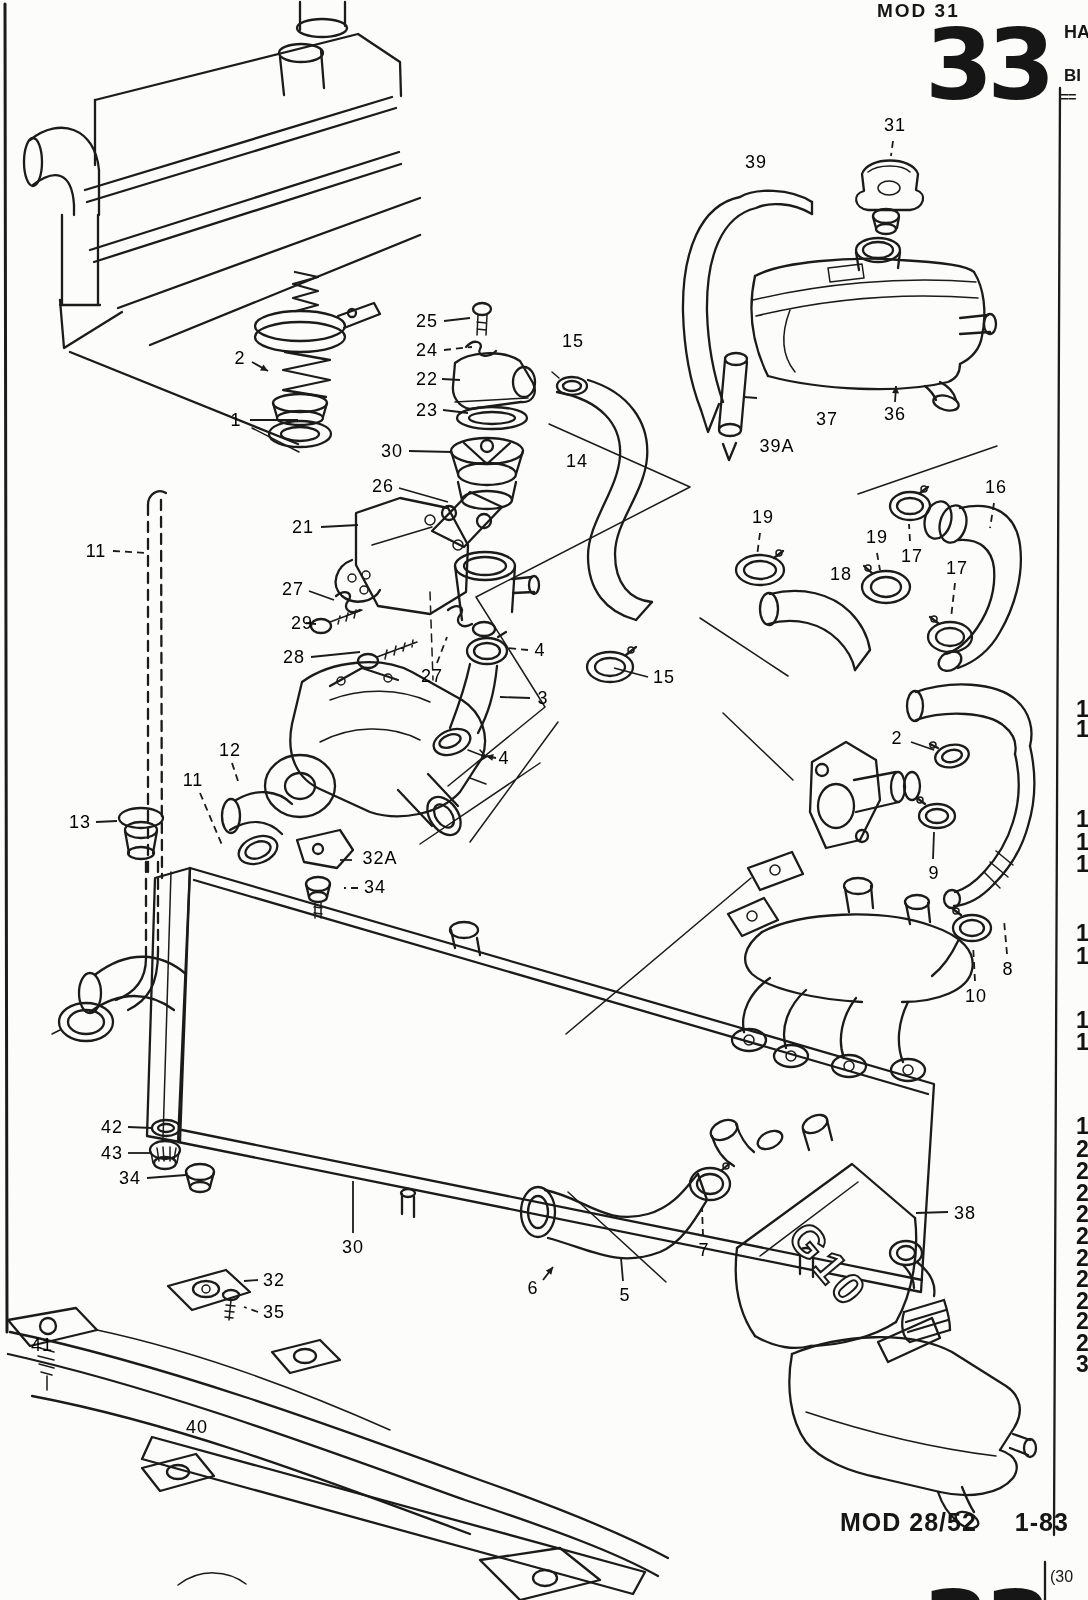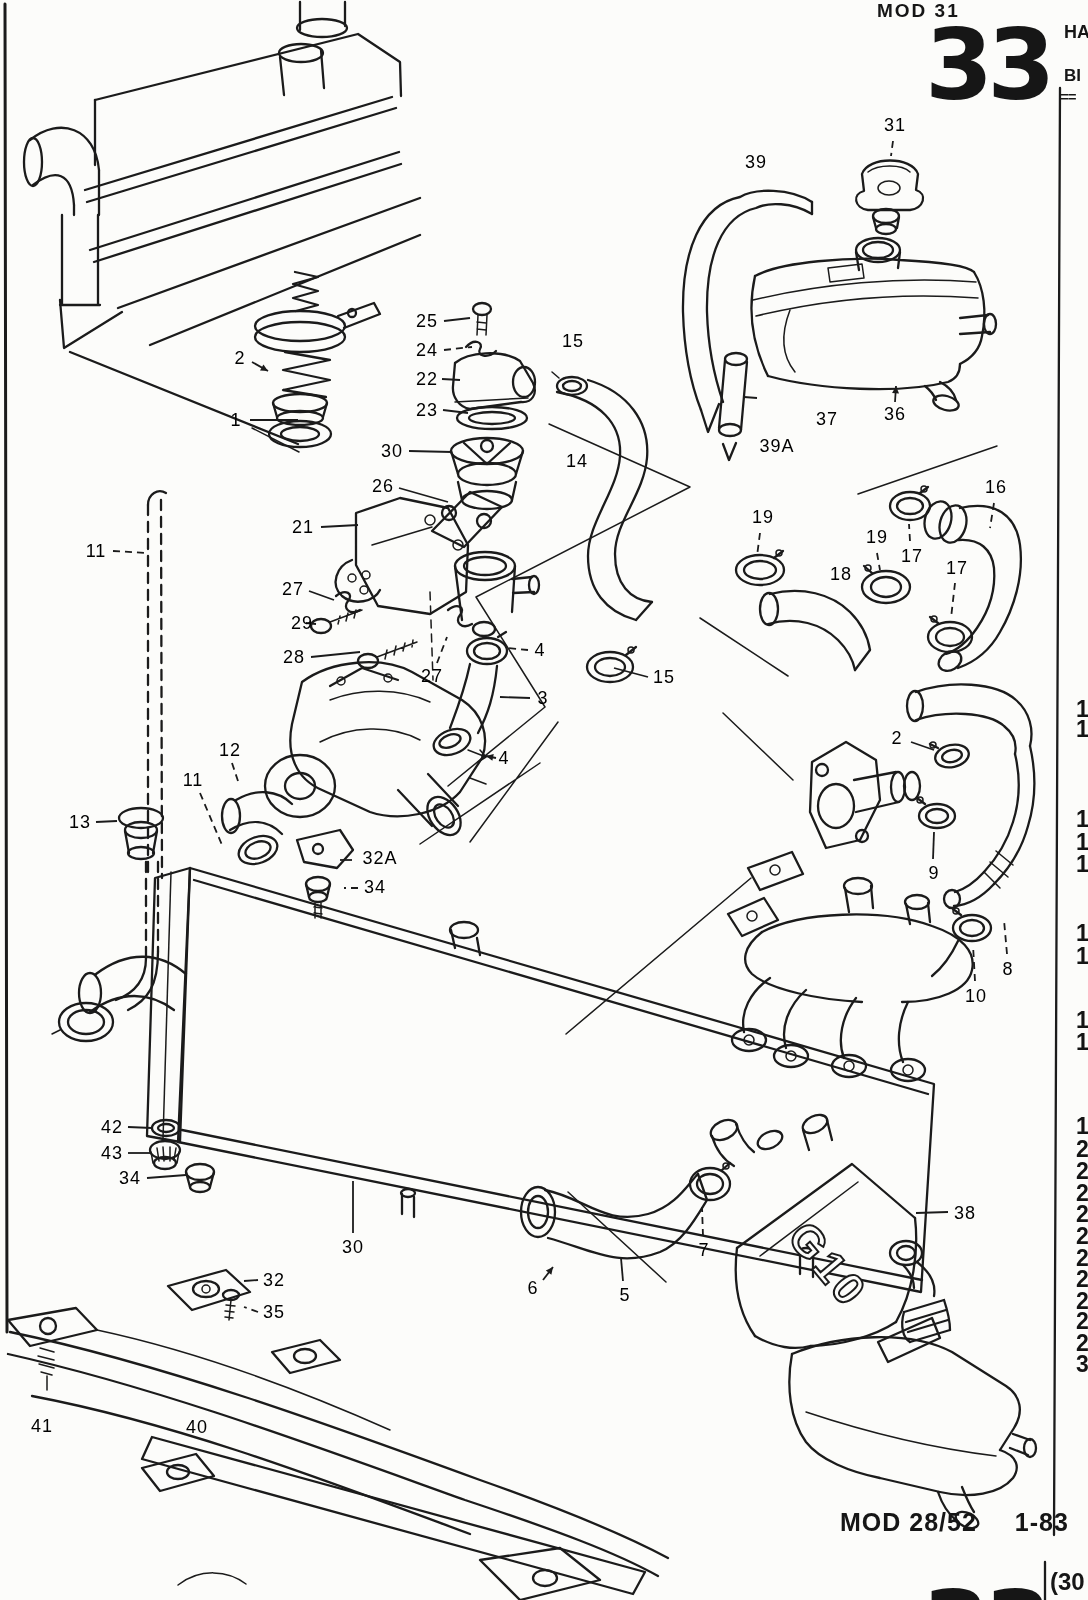--- a/index.html
+++ b/index.html
@@ -15,21 +15,21 @@
   .edge-digit{position:absolute;font-size:23px;font-weight:700;color:#141414;}
   .hdr-mod{position:absolute;left:877px;top:0px;font-size:19px;font-weight:600;letter-spacing:2px;}
   .hdr-33{position:absolute;left:925px;top:8px;font-size:98px;font-weight:900;letter-spacing:-6px;
           font-family:"DejaVu Sans",sans-serif;}
   .hdr-ha{position:absolute;left:1064px;top:22px;font-size:18px;font-weight:700;}
   .hdr-bi{position:absolute;left:1064px;top:66px;font-size:17px;font-weight:700;}
   .hdr-eq{position:absolute;left:1060px;top:88px;font-size:15px;font-weight:700;letter-spacing:-1px;}
   .ftr-mod{position:absolute;left:840px;top:1508px;font-size:25px;font-weight:700;letter-spacing:1px;}
   .ftr-33{position:absolute;left:922px;top:1570px;font-size:98px;font-weight:900;letter-spacing:-6px;
           font-family:"DejaVu Sans",sans-serif;}
-  .ftr-note{position:absolute;left:1050px;top:1568px;font-size:24px;font-weight:700;text-align:right;}
+  .ftr-note{position:absolute;left:1050px;top:1568px;font-size:16px;font-weight:400;text-align:right;}
 </style>
 </head>
 <body>
 
 <div class="page">
 
   <svg class="art" width="1088" height="1600" viewBox="0 0 1088 1600">
     <defs>
       <pattern id="fins" width="11" height="11" patternUnits="userSpaceOnUse" patternTransform="rotate(16.2)">
         <path d="M0,5.5 H11" stroke="#1b1b1b" stroke-width="2.3"></path>
@@ -481,21 +481,21 @@
       <div class="plabel" style="left: 193px; top: 780px;">11</div>
       <div class="plabel" style="left: 80px; top: 822px;">13</div>
       <div class="plabel" style="left: 380px; top: 858px;">32A</div>
       <div class="plabel" style="left: 375px; top: 887px;">34</div>
       <div class="plabel" style="left: 112px; top: 1127px;">42</div>
       <div class="plabel" style="left: 112px; top: 1153px;">43</div>
       <div class="plabel" style="left: 130px; top: 1178px;">34</div>
       <div class="plabel" style="left: 353px; top: 1247px;">30</div>
       <div class="plabel" style="left: 274px; top: 1280px;">32</div>
       <div class="plabel" style="left: 274px; top: 1312px;">35</div>
-      <div class="plabel" style="left: 42px; top: 1426px;">41</div>
+      <div class="plabel" style="left: 42px; top: 1345px;">41</div>
       <div class="plabel" style="left: 197px; top: 1427px;">40</div>
       <div class="plabel" style="left: 895px; top: 125px;">31</div>
       <div class="plabel" style="left: 756px; top: 162px;">39</div>
       <div class="plabel" style="left: 777px; top: 398px; margin-top: 48px;">39A</div>
       <div class="plabel" style="left: 827px; top: 419px;">37</div>
       <div class="plabel" style="left: 895px; top: 414px;">36</div>
       <div class="plabel" style="left: 996px; top: 487px;">16</div>
       <div class="plabel" style="left: 763px; top: 517px;">19</div>
       <div class="plabel" style="left: 877px; top: 537px;">19</div>
       <div class="plabel" style="left: 912px; top: 556px;">17</div>

